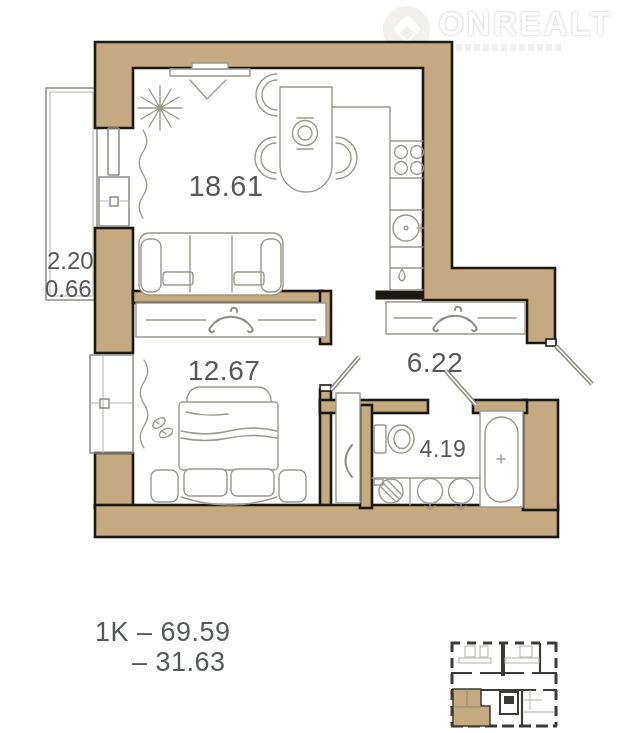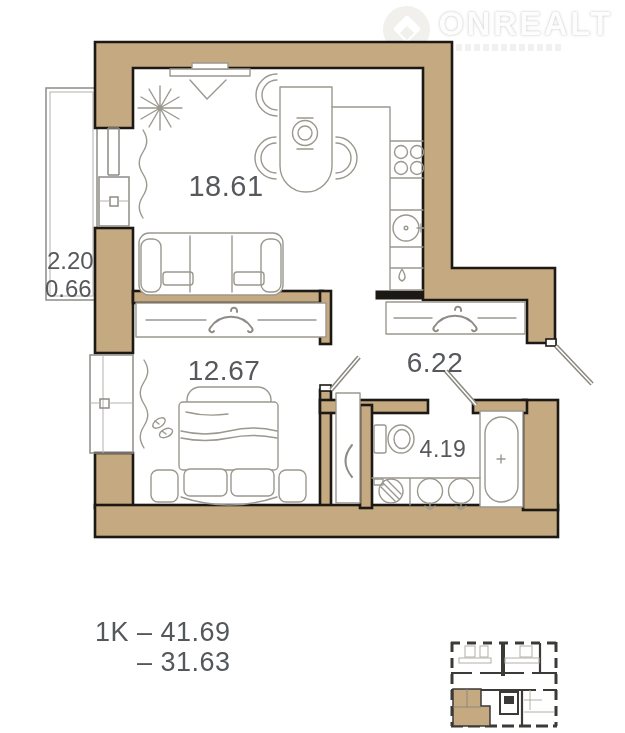--- a/index.html
+++ b/index.html
@@ -1,17 +1,17 @@
 <!DOCTYPE html>
 <html style="--wall: #c5a981; --outline: #1c1915; --furniture-line: #9b988f; --label-text: #56585c; --miniplan-wall: #3b3a37;"><head>
 <meta charset="utf-8">
 <style>
   html,body{margin:0;padding:0;background:#ffffff;}
   #stage{position:relative;width:625px;height:733px;background:#fff;overflow:hidden;
-         font-family:"Liberation Sans",sans-serif;text-align:right;}
+         font-family:"Liberation Sans",sans-serif;}
   svg{position:absolute;left:0;top:0;}
 
   
   .wall{fill:var(--wall);stroke:var(--outline);stroke-width:2.6;stroke-linejoin:miter;}
   .wall-dark{fill:var(--outline);stroke:var(--outline);stroke-width:1;}
   .jamb{fill:#fff;stroke:var(--outline);stroke-width:1.6;}
 
   
   .fline{fill:none;stroke:var(--furniture-line);stroke-width:1.4;stroke-linecap:round;stroke-linejoin:round;}
   .ffill{fill:#fff;stroke:var(--furniture-line);stroke-width:1.4;stroke-linejoin:round;}
@@ -223,21 +223,21 @@
 
     <text class="room-label big" x="226" y="196" text-anchor="middle">18.61</text>
     <text class="room-label" x="224" y="380" text-anchor="middle">12.67</text>
     <text class="room-label" x="435" y="372" text-anchor="middle">6.22</text>
     <text class="room-label small" x="443" y="457" text-anchor="middle">4.19</text>
     <text class="balc-label" x="47" y="269">2.20</text>
     <text class="balc-label" x="45" y="297">0.66</text>
   </svg>
 
   <div id="summary">
-    <div class="l1">1K – 41.69</div>
+    <div class="l1">1K – 69.59</div>
     <div class="l2">– 31.63</div>
   </div>
 
   <svg width="112" height="93" viewBox="448 640 112 93" style="left:448px;top:640px;">
     <g stroke="var(--miniplan-wall)" fill="none">
       <path stroke-width="3" stroke-dasharray="9 7" d="M451,643 H557"></path>
       <path stroke-width="3" stroke-dasharray="10 6" d="M452,642 V726 M556,642 V726"></path>
       <path stroke-width="3" stroke-dasharray="12 5" d="M451,726 H557"></path>
       <path stroke-width="2.2" d="M451,673 H557 M451,690 H557"></path>
       <path stroke-width="4" d="M503,642 V676"></path>

